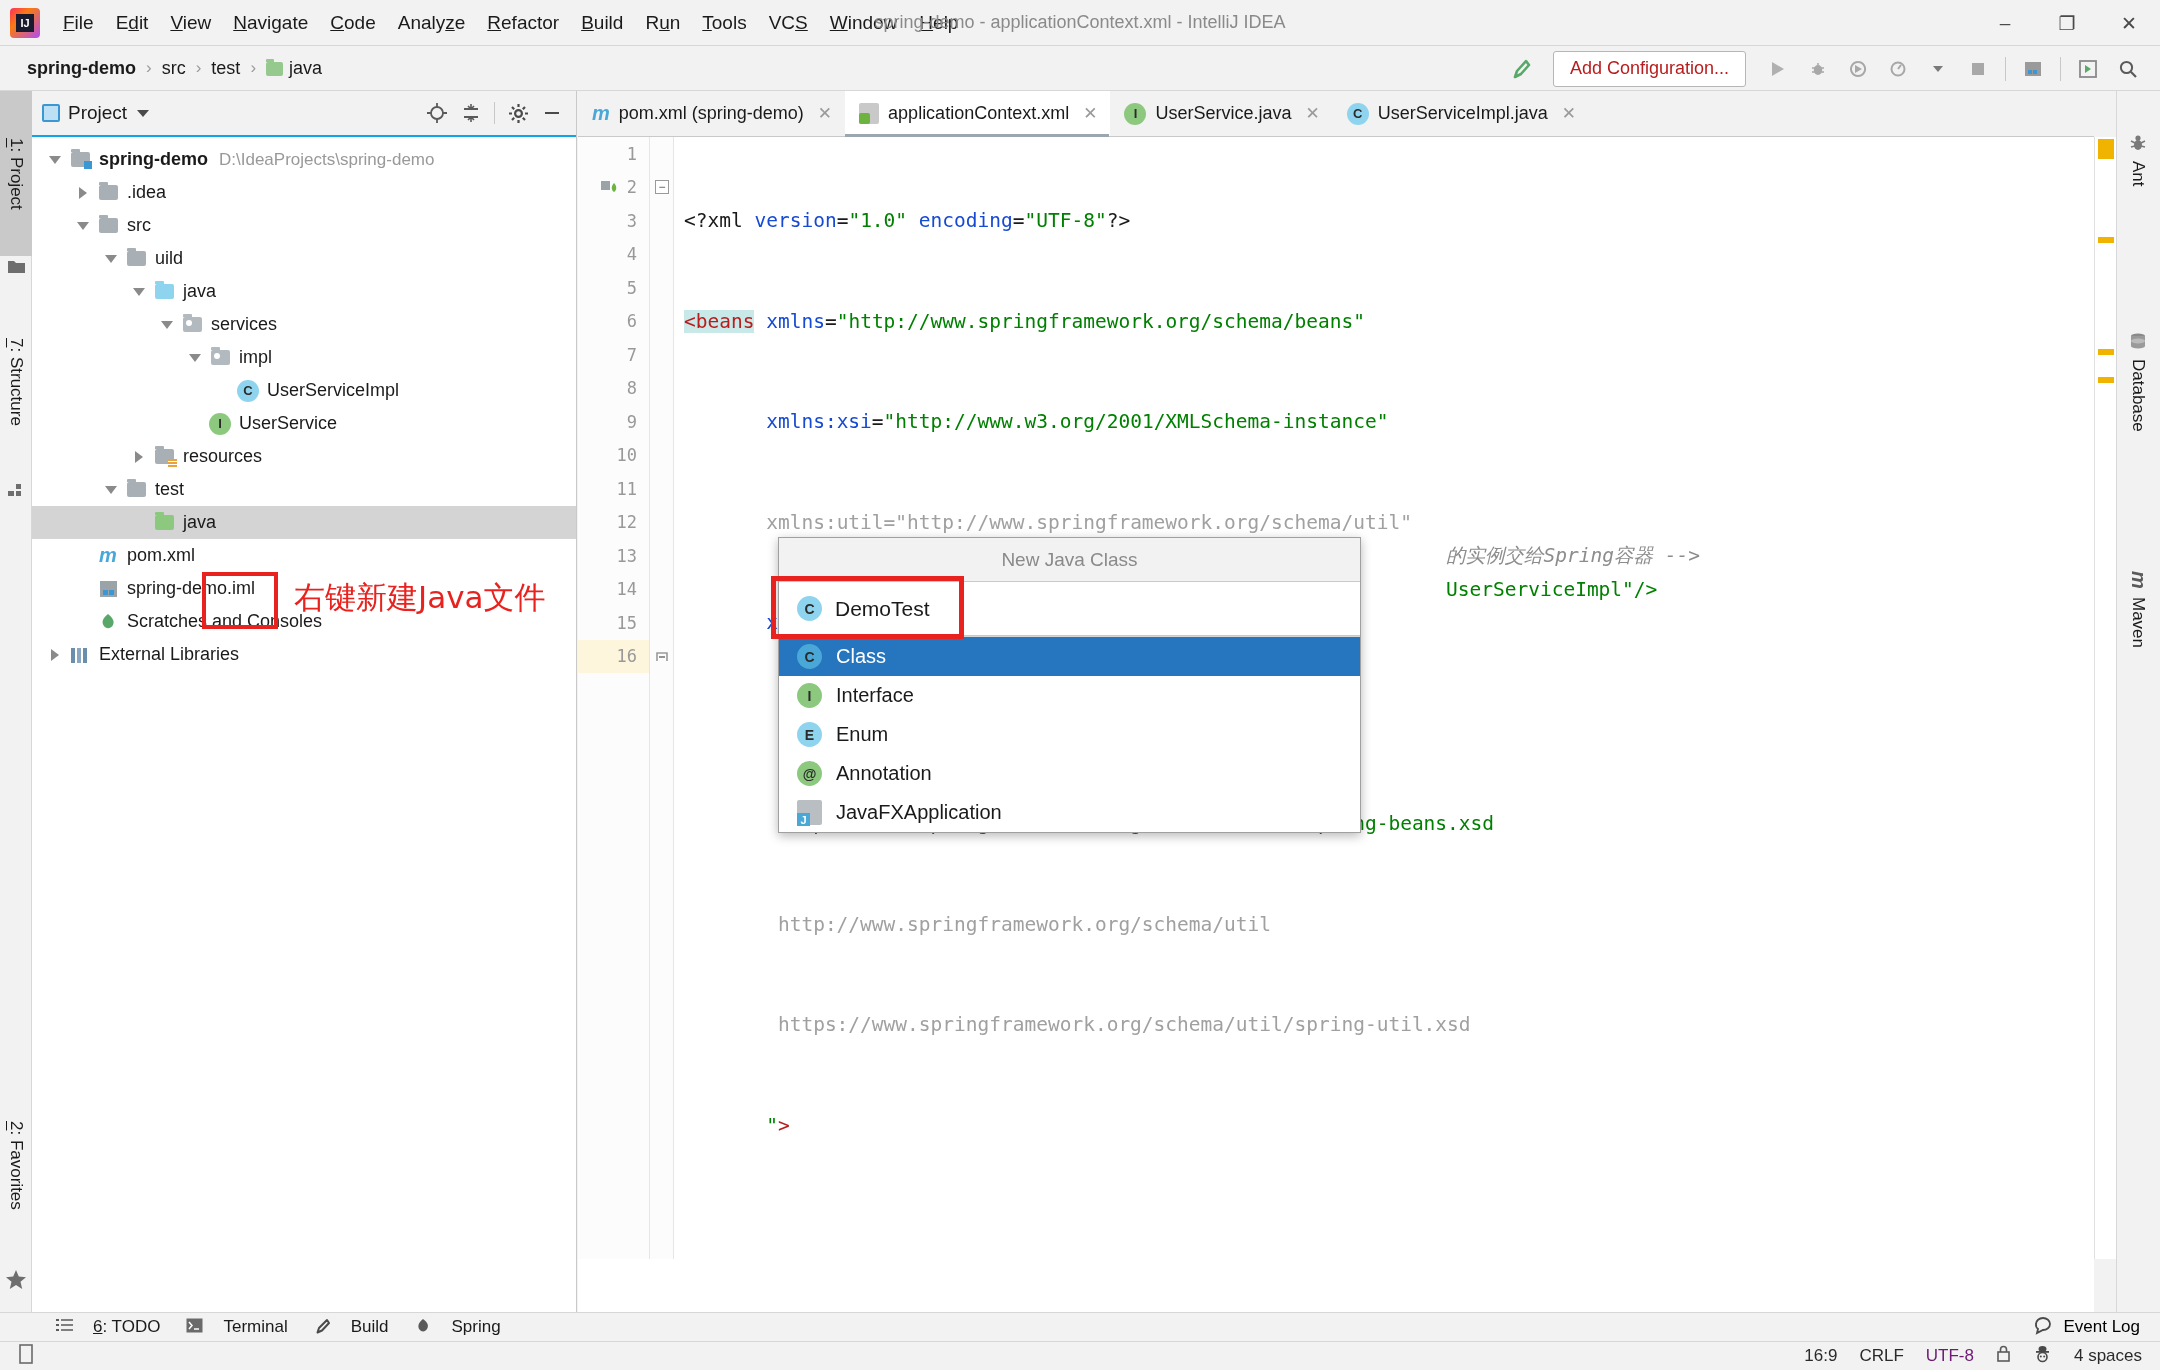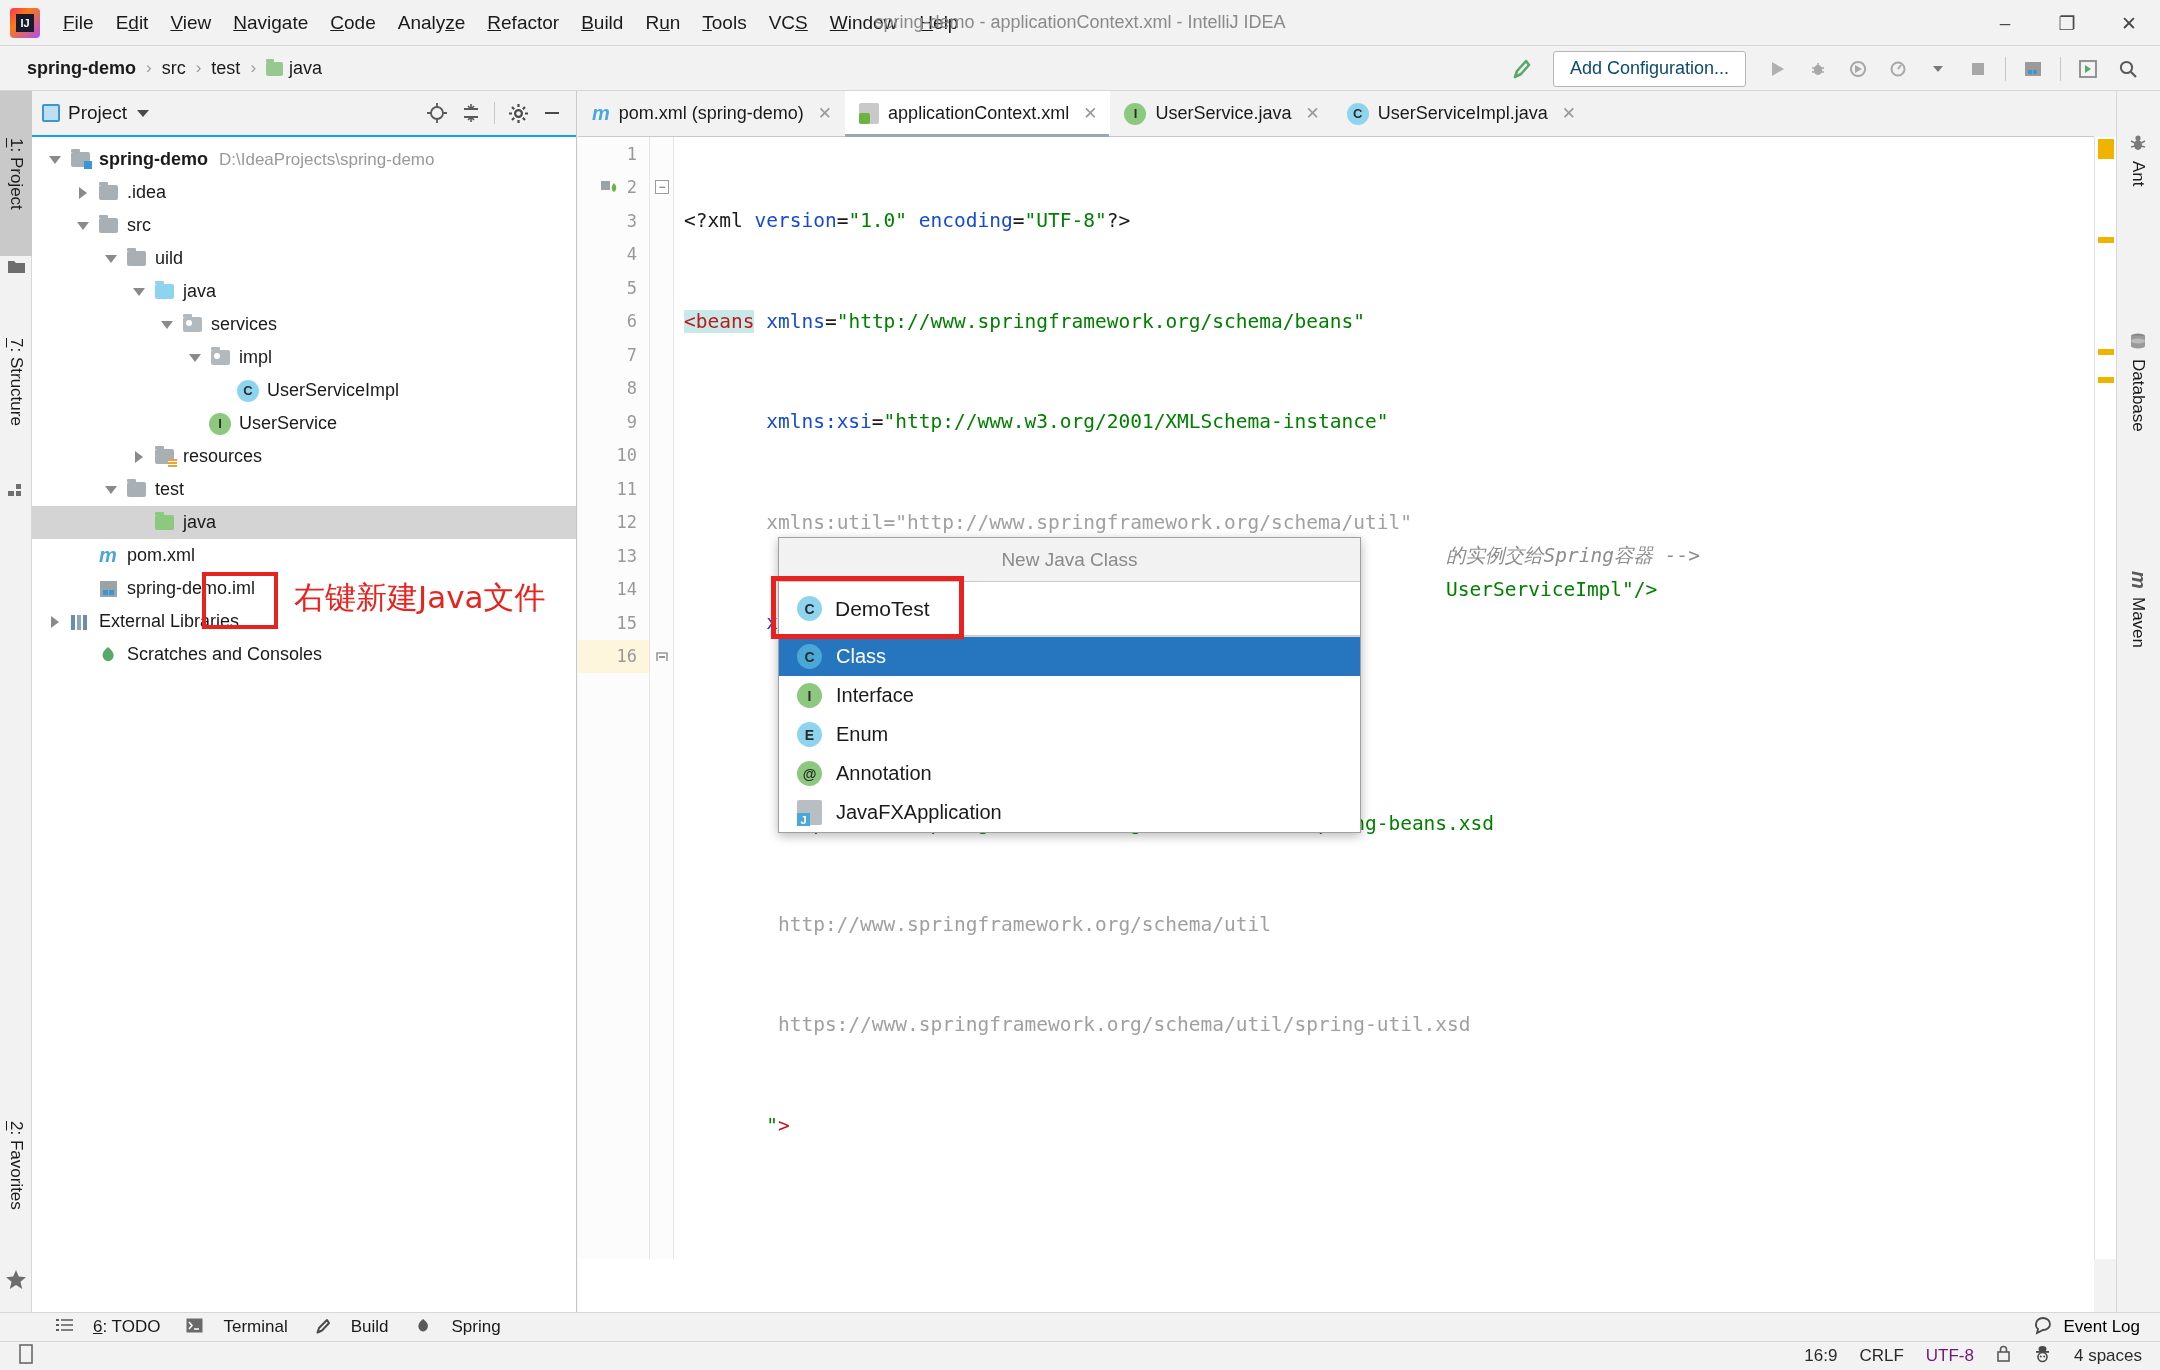--- a/index.html
+++ b/index.html
@@ -71,21 +71,21 @@
     position:absolute; right:0; top:0; height:45px;
     display:flex; align-items:center; gap:4px; padding-right:14px;
   }
   .tb-ico {
     width:36px; height:34px; display:flex; align-items:center; justify-content:center;
     color:#8d8d8d; font-size:17px;
   }
   .tb-ico.green { color:#59a869; }
   .addconf {
     height:36px; padding:0 16px; background:#fff; border:1px solid #b6b6b6;
-    border-radius:3px; font-size:18px; color:#0c4a6e; margin:0 10px;
+    border-radius:3px; font-size:18px; color:#b91c1c; margin:0 10px;
     display:flex; align-items:center;
   }
   .tb-div { width:1px; height:24px; background:#c8c8c8; margin:0 5px; }
 
   
   .vstrip-left {
     position:absolute; left:0; top:91px; width:32px; bottom:58px;
     background:#f2f2f2; border-right:1px solid #d7d7d7;
   }
   .vtab {
@@ -588,41 +588,41 @@
           <svg width="21" height="20" viewBox="0 0 21 20">
               <rect x="2" y="2" width="17" height="16" fill="#9aa3a8"></rect>
               <rect x="5" y="11" width="5" height="5" fill="#3b97d3"></rect>
               <rect x="11" y="11" width="5" height="5" fill="#3b97d3"></rect>
             </svg>
         </div>
         <span class="tlabel">spring-demo.iml</span>
       </div>
 
       <div class="trow">
+        <div class="tw" style="margin-left:38px"></div>
+        <div class="ticon">
+          <svg width="22" height="20" viewBox="0 0 22 20">
+              <path d="M11 2 C6 6 4 10 7 14 C9 17 14 17 16 13 C18 9 15 5 11 2 Z" fill="#59a869"></path>
+            </svg>
+        </div>
+        <span class="tlabel">Scratches and Consoles</span>
+      </div>
+
+      <div class="trow">
         <div class="tw" style="margin-left:10px">
             <div class="arrow-r"></div>
           </div>
         <div class="ticon">
           <svg width="22" height="20" viewBox="0 0 22 20">
               <rect x="2" y="3" width="4" height="15" fill="#6a8fae"></rect>
               <rect x="8" y="3" width="4" height="15" fill="#8ba6bd"></rect>
               <rect x="14" y="3" width="4" height="15" fill="#6a8fae"></rect>
             </svg>
         </div>
         <span class="tlabel">External Libraries</span>
-      </div>
-
-      <div class="trow">
-        <div class="tw" style="margin-left:38px"></div>
-        <div class="ticon">
-          <svg width="22" height="20" viewBox="0 0 22 20">
-              <path d="M11 2 C6 6 4 10 7 14 C9 17 14 17 16 13 C18 9 15 5 11 2 Z" fill="#59a869"></path>
-            </svg>
-        </div>
-        <span class="tlabel">Scratches and Consoles</span>
       </div>
 
       <div class="redbox" style="left:170px; top:435px; width:76px; height:57px;"></div>
       <div class="cn-annot" style="left:262px; top:440px;">右键新建Java文件</div>
     </div>
   </div>
 
   <div class="editor-area">
 
     <div class="tabs">

